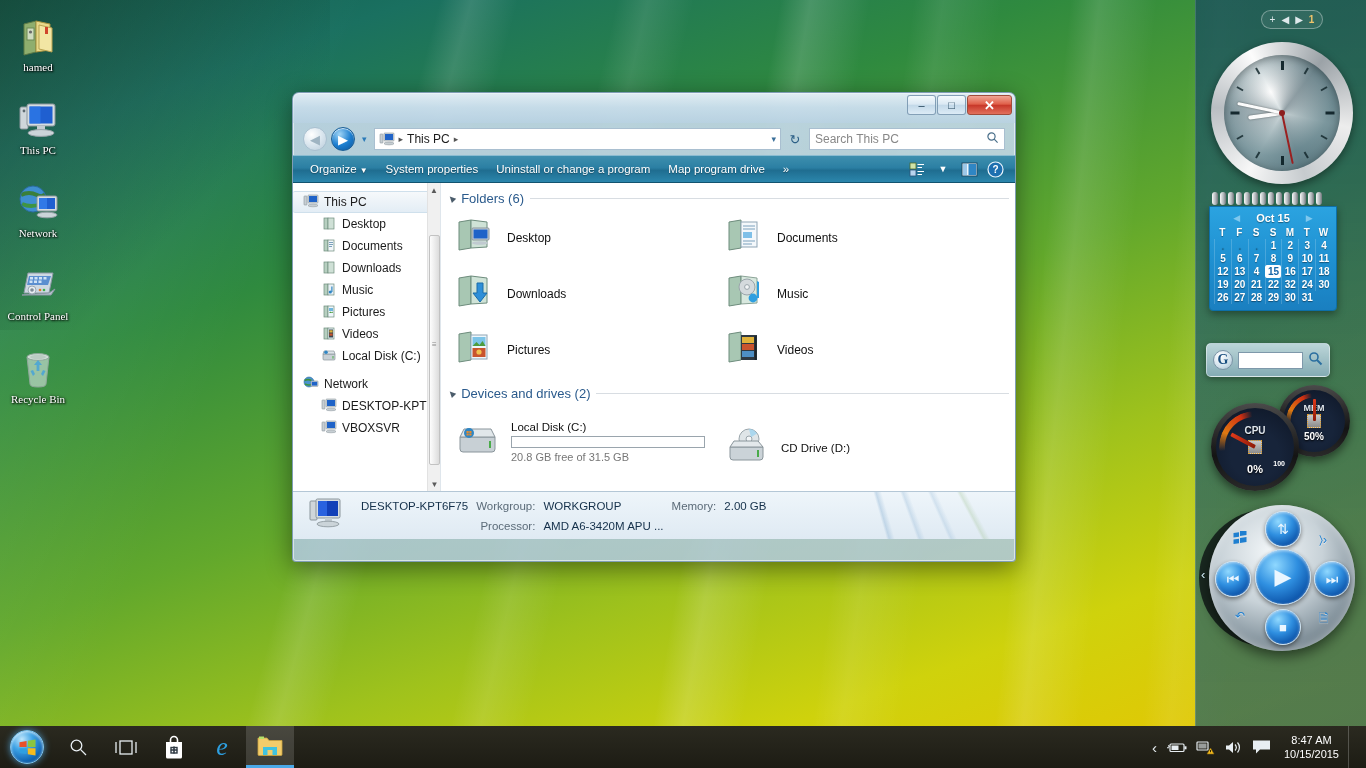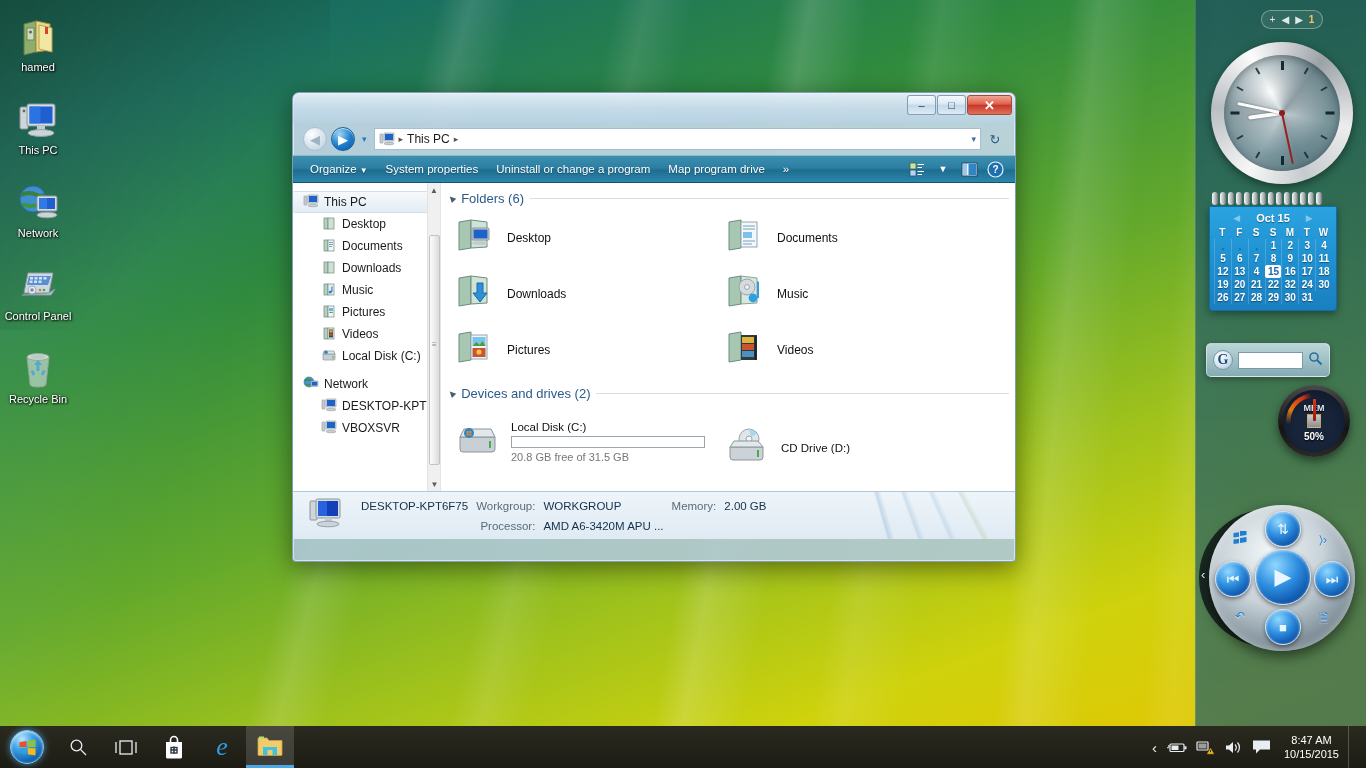--- a/index.html
+++ b/index.html
@@ -34,20 +34,21 @@
   #desktop-icons { position: absolute; left: 0; top: 4px; width: 76px; }
   .desk-icon {
     width: 76px; padding: 6px 2px 8px; margin-bottom: 6px;
     text-align: center; cursor: default;
   }
   .desk-icon .glyph { height: 48px; display:flex; align-items:flex-end; justify-content:center; }
   .desk-icon .lbl {
     color: #fff; font-size: 11px; line-height: 12px; margin-top: 3px;
     text-shadow: 1px 1px 2px rgba(0,0,0,0.95), 0 0 3px rgba(0,0,0,0.9);
     word-wrap: break-word;
+    font-family: Liberation Serif, serif;
   }
 
   
   #explorer {
     position: absolute; left: 292px; top: 92px; width: 724px; height: 470px;
     border-radius: 7px 7px 4px 4px;
     background: linear-gradient(180deg, rgba(196,216,232,0.92), rgba(176,200,220,0.88));
     border: 1px solid rgba(125,155,180,0.95);
     box-shadow: 0 6px 26px rgba(0,0,0,0.45), inset 0 0 0 1px rgba(255,255,255,0.55);
     overflow: hidden;
@@ -447,20 +448,29 @@
           </svg>
         </span>
         <span class="crumb-sep">▸</span>
         <span class="crumb">This PC</span>
         <span class="crumb-sep">▸</span>
         <span class="addr-caret">▾</span>
       </div>
 
       <div id="refreshbtn">↻</div>
 
+      <div id="searchbox">
+        <span>Search This PC</span>
+        <span class="mag">
+          <svg width="13" height="13" viewBox="0 0 13 13">
+            <circle cx="5.5" cy="5.5" r="3.6" fill="none" stroke="#4a6f8a" stroke-width="1.2"></circle>
+            <line x1="8.2" y1="8.2" x2="11.6" y2="11.6" stroke="#4a6f8a" stroke-width="1.2"></line>
+          </svg>
+        </span>
+      </div>
     </div>
 
     <div id="commandbar">
       <div class="cmd">
         <span>Organize</span><span class="car">▼</span>
       </div>
       <div class="cmd">System properties</div>
       <div class="cmd">Uninstall or change a program</div>
       <div class="cmd">Map program drive</div>
       <div class="cmd">»</div>
@@ -917,20 +927,31 @@
         <div class="meter-bezel"></div>
         <div class="meter-face">
           <div class="meter-arc"></div>
           <div class="meter-lbl" style="top:13px;">MEM</div>
           <div class="meter-chip"></div>
           <div class="meter-needle" id="mem-needle" style="width: 3px; height: 22px; margin-left: -1.5px; transform: rotate(0deg);"></div>
           <div class="meter-val" style="bottom:10px;">50%</div>
         </div>
       </div>
 
+      <div class="meter" id="meter-cpu">
+        <div class="meter-bezel"></div>
+        <div class="meter-face">
+          <div class="meter-arc"></div>
+          <div class="meter-lbl" style="top:17px;font-size:10px;">CPU</div>
+          <div class="meter-chip"></div>
+          <div class="meter-needle" id="cpu-needle" style="width: 4px; height: 27px; margin-left: -2px; transform: rotate(-62deg);"></div>
+          <div class="meter-100" style="right:9px;bottom:19px;">100</div>
+          <div class="meter-val" style="bottom:11px;font-size:11px;">0%</div>
+        </div>
+      </div>
     </div>
 
     <div id="media">
       <div id="media-shadow"></div>
       <div id="media-ring"></div>
       <div id="media-left-arrow">‹</div>
       <div class="mini-ico" id="mi-win">
         <svg width="14" height="14" viewBox="0 0 14 14">
           <rect x="0.5" y="2" width="5.5" height="4.5" fill="#1f7fd0" transform="skewY(-8)"></rect>
           <rect x="7" y="1" width="6.5" height="5" fill="#1f7fd0" transform="skewY(-8)"></rect>

